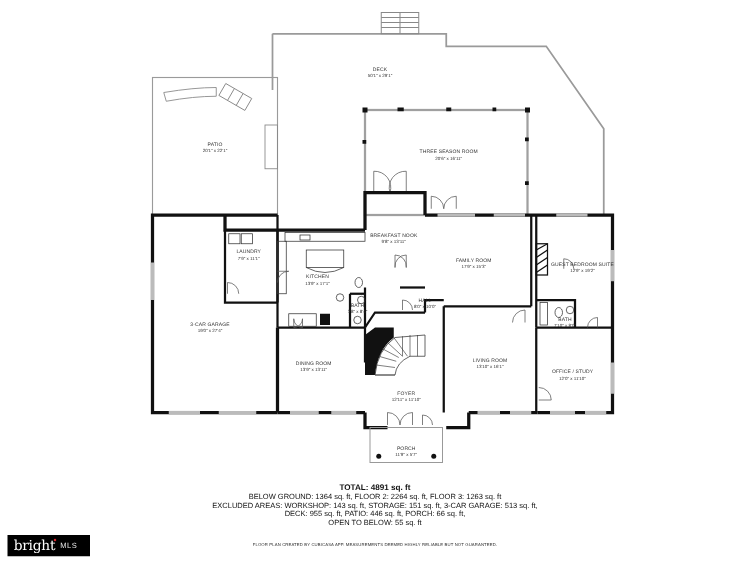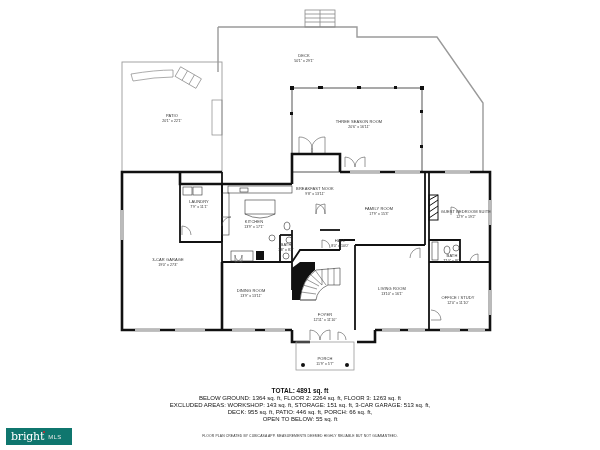--- a/index.html
+++ b/index.html
@@ -5,21 +5,21 @@
   html, body { margin: 0; padding: 0; background: #ffffff; }
   body { width: 600px; height: 450px; position: relative; overflow: hidden; font-family: "Liberation Sans", sans-serif; }
   #plan { position: absolute; left: 0; top: 0; width: 600px; height: 450px; }
   .room-label { position: absolute; transform: translate(-50%, -50%); text-align: center; color: #333; line-height: 1.15; white-space: nowrap; }
   .room-label .name { font-size: 4px; letter-spacing: 0.1px; text-transform: uppercase; display: block; }
   .room-label .dim { font-size: 3.6px; display: block; }
   .summary { position: absolute; left: 0; width: 600px; text-align: center; color: #111; top: 386px; }
   .summary .total { font-size: 6.5px; font-weight: bold; display: block; line-height: 9px; }
   .summary .line { font-size: 6px; display: block; line-height: 7px; }
   .disclaimer { position: absolute; left: 0; width: 600px; text-align: center; top: 434px; font-size: 3.4px; color: #333; letter-spacing: 0.1px; }
-  .logo { position: absolute; left: 6px; top: 428px; width: 66px; height: 17px; background: #0f766e; display: flex; align-items: center; padding-left: 5px; box-sizing: border-box; }
+  .logo { position: absolute; left: 6px; top: 428px; width: 66px; height: 17px; background: #000000; display: flex; align-items: center; padding-left: 5px; box-sizing: border-box; }
   .logo .bright { font-family: "DejaVu Serif", serif; font-size: 11px; color: #ffffff; letter-spacing: -0.2px; position: relative; }
   .logo .dot { position: absolute; right: -1px; top: 1px; width: 2px; height: 2px; background: #d7252d; border-radius: 50%; }
   .logo .mls { font-family: "Liberation Sans", sans-serif; font-size: 6px; color: #e6e6e6; margin-left: 4px; letter-spacing: 0.4px; }
 </style>
 </head>
 <body>
 
 <svg id="plan" viewBox="0 0 600 450" xmlns="http://www.w3.org/2000/svg">
 
   <g fill="none" stroke="#9a9a9a" stroke-width="1.4">

